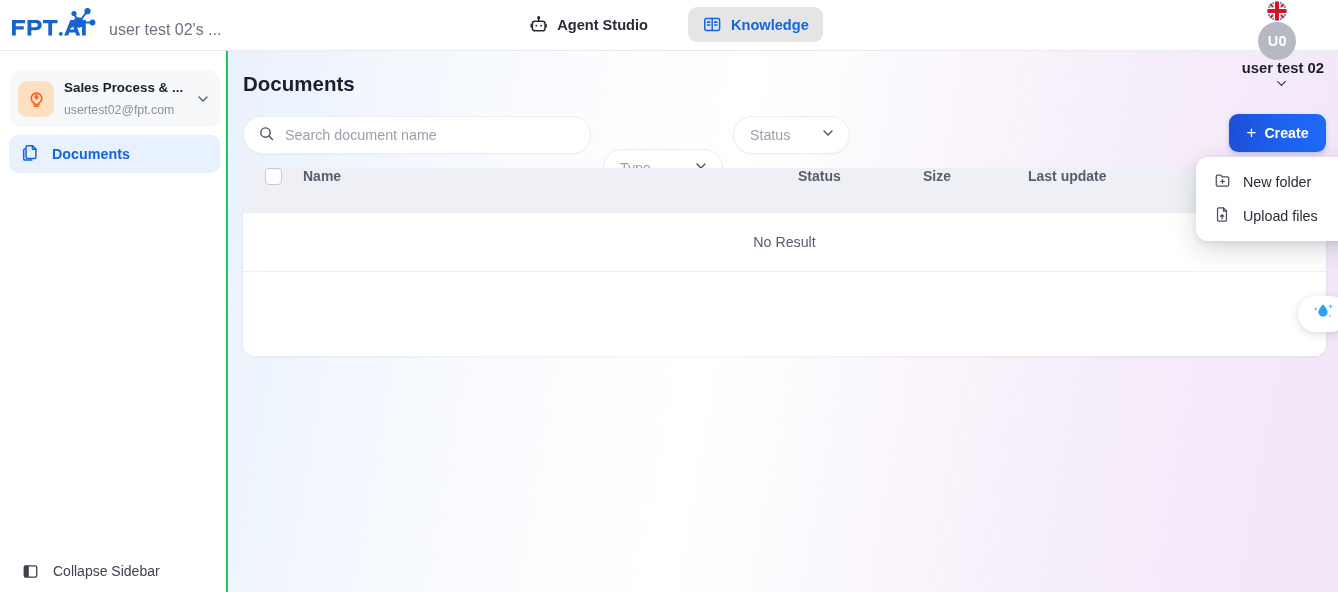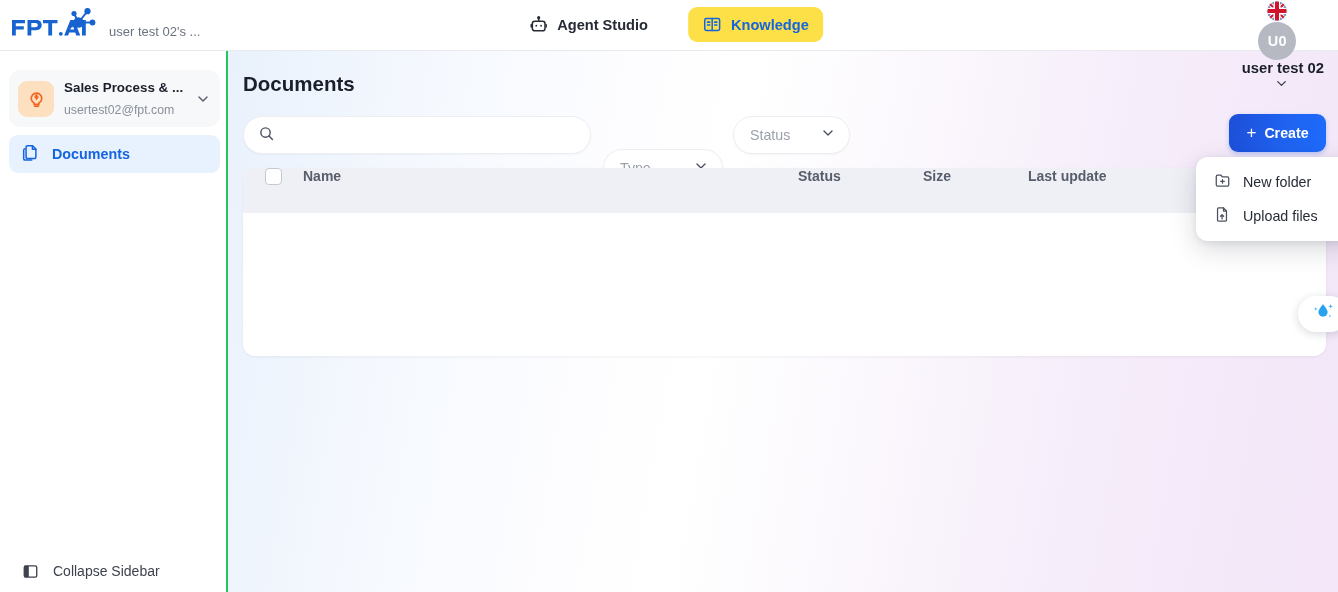--- a/index.html
+++ b/index.html
@@ -18,35 +18,35 @@
     position: absolute; top: 0; left: 0; width: 1338px; height: 51px;
     background: #ffffff;
     border-bottom: 1px solid #e9eaee;
     display: flex; align-items: center;
     z-index: 40;
   }
   .brand { display: flex; align-items: flex-end; gap: 7px; padding-left: 10px; }
   .logo-wrap { position: relative; width: 92px; height: 34px; }
   .logo-wrap svg { position: absolute; left: 0; top: 0; }
   .brand-sub {
-    font-size: 13px; color: #6b7280; white-space: nowrap;
+    font-size: 16px; color: #6b7280; white-space: nowrap;
     position: relative; top: -3px;
   }
 
   .nav-center {
     position: absolute; left: 50%; transform: translateX(-50%);
     display: flex; align-items: center; gap: 26px; top: 7px;
   }
   .nav-item {
     display: flex; align-items: center; gap: 9px;
     padding: 8px 14px; border-radius: 9px;
     font-size: 14.6px; font-weight: 700; color: #262b36;
     cursor: pointer; white-space: nowrap;
   }
-  .nav-item.active { background: #fde047; color: #1565e0; }
+  .nav-item.active { background: #e5e5e5; color: #1565e0; }
   .nav-item svg { display: block; }
 
   .topright {
     position: absolute; right: 14px; top: 0; height: 51px;
     display: flex; align-items: center; gap: 0; flex-direction: column;
   }
   .flag {
     width: 22px; height: 22px; border-radius: 50%;
     overflow: hidden; position: relative; cursor: pointer;
     flex: none;
@@ -376,20 +376,21 @@
 
   <div class="page-title">Documents</div>
 
   <div class="search-box">
     <span>
       <svg width="17" height="17" viewBox="0 0 24 24" fill="none" stroke="#4b5160" stroke-width="2" stroke-linecap="round">
           <circle cx="10.6" cy="10.6" r="6.6"></circle>
           <line x1="15.6" y1="15.6" x2="20.4" y2="20.4"></line>
         </svg>
     </span>
+    <input class="search-input" type="text" placeholder="Search document name" style="">
   </div>
 
   <div class="sel sel-type">
     <span class="sel-label">Type</span>
     <span>
       <svg width="16" height="16" viewBox="0 0 24 24" fill="none" stroke="#4b5160" stroke-width="2.1" stroke-linecap="round" stroke-linejoin="round">
           <polyline points="6 9 12 15 18 9"></polyline>
         </svg>
     </span>
   </div>
@@ -411,20 +412,21 @@
   <div class="card">
     <div class="thead">
       <div class="th-check">
         <div class="checkbox"></div>
       </div>
       <div class="th-name">Name</div>
       <div class="th-status">Status</div>
       <div class="th-size">Size</div>
       <div class="th-update">Last update</div>
     </div>
+    <div class="empty-row">No Result</div>
     <div class="card-foot"></div>
   </div>
 
   <div class="menu">
     <div class="menu-item">
       <span>
         <svg width="17" height="17" viewBox="0 0 24 24" fill="none" stroke="#4b5160" stroke-width="1.8" stroke-linecap="round" stroke-linejoin="round">
           <path d="M3.2 7.2V18a1.8 1.8 0 0 0 1.8 1.8h14a1.8 1.8 0 0 0 1.8-1.8V8.6a1.8 1.8 0 0 0-1.8-1.8h-7.4L9.8 4.4H5a1.8 1.8 0 0 0-1.8 1.8z"></path>
           <path d="M12 10.8v5M9.5 13.3h5"></path>
         </svg>

